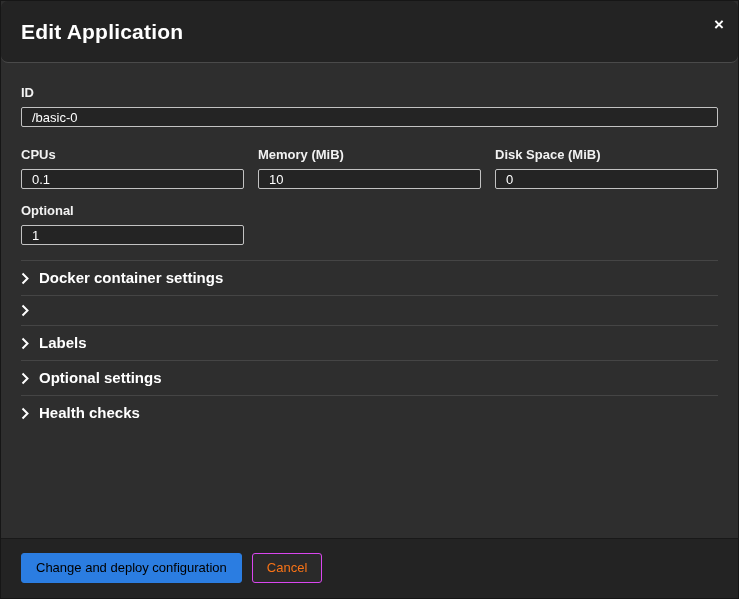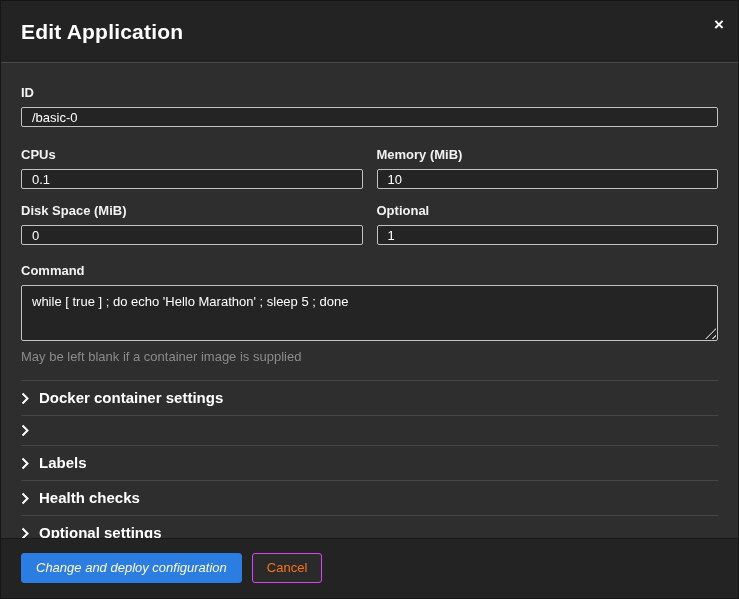--- a/index.html
+++ b/index.html
@@ -15,20 +15,21 @@
     display: flex; flex-direction: column;
     overflow: hidden;
   }
   .modal-header {
     position: relative;
     height: 62px; flex: 0 0 62px;
     background: #232323;
     border-bottom: 1px solid #4a4a4a;
     display: flex; align-items: center;
     padding: 0 20px;
+    border-radius: 7px;
   }
   .modal-title {
     color: #ffffff; font-size: 21px; font-weight: bold;
     letter-spacing: 0.2px;
   }
   .close-btn {
     position: absolute; top: 15px; right: 14px;
     background: none; border: none;
     color: #ffffff; font-size: 17px; font-weight: bold;
     cursor: pointer; line-height: 1;
@@ -53,21 +54,21 @@
     font-size: 13px;
     font-family: "Liberation Sans", sans-serif;
   }
   .text-input { height: 20px; padding: 0 10px; }
   .text-area {
     height: 56px; padding: 7px 10px;
     resize: none; display: block; line-height: 17px;
   }
   .row4 {
     display: grid;
-    grid-template-columns: 1fr 1fr;
+    grid-template-columns: 1fr 1fr 1fr;
     gap: 14px;
     margin-top: 20px;
   }
   .command-group { margin-top: 18px; }
   .textarea-wrap { position: relative; }
   .resize-handle {
     position: absolute; right: 2px; bottom: 2px;
     width: 11px; height: 11px;
     background: repeating-linear-gradient(
       -45deg,
@@ -110,22 +111,21 @@
     font-size: 13px;
     height: 30px;
     padding: 0 14px;
     border-radius: 3px;
     cursor: pointer;
     line-height: 28px;
   }
   .btn-primary {
     background: var(--primary-color, #2b7de1);
     border: 1px solid var(--primary-color, #2b7de1);
-    color: #fef9c3;
-    font-style: italic;
+    color: #000000;
   }
   .btn-cancel {
     background: #2a2a2a;
     border: 1px solid #d946ef;
     color: #f97316;
   }
 </style>
 </head>
 <body>
 
@@ -155,28 +155,20 @@
       <div class="form-group">
         <label class="form-label">Disk Space (MiB)</label>
         <input class="text-input" type="text" value="0" style="">
       </div>
       <div class="form-group">
         <label class="form-label">Optional</label>
         <input class="text-input" type="text" value="1" style="">
       </div>
     </div>
 
-    <div class="command-group">
-      <label class="form-label">Command</label>
-      <div class="textarea-wrap">
-        <textarea class="text-area" style="">while [ true ] ; do echo 'Hello Marathon' ; sleep 5 ; done</textarea>
-        <span class="resize-handle"></span>
-      </div>
-      <div class="help-text">May be left blank if a container image is supplied</div>
-    </div>
 
     <div class="sections">
 
       <div class="section-row">
         <span class="section-chevron">
           <svg width="8" height="13" viewBox="0 0 8 13">
               <path d="M1.5 1.5 L6.5 6.5 L1.5 11.5" stroke="#ffffff" stroke-width="2" fill="none"></path>
             </svg>
         </span>
         <span class="section-label">Docker container settings</span>
@@ -198,30 +190,30 @@
         </span>
         <span class="section-label">Labels</span>
       </div>
 
       <div class="section-row">
         <span class="section-chevron">
           <svg width="8" height="13" viewBox="0 0 8 13">
               <path d="M1.5 1.5 L6.5 6.5 L1.5 11.5" stroke="#ffffff" stroke-width="2" fill="none"></path>
             </svg>
         </span>
+        <span class="section-label">Optional settings</span>
+      </div>
+
+      <div class="section-row">
+        <span class="section-chevron">
+          <svg width="8" height="13" viewBox="0 0 8 13">
+              <path d="M1.5 1.5 L6.5 6.5 L1.5 11.5" stroke="#ffffff" stroke-width="2" fill="none"></path>
+            </svg>
+        </span>
         <span class="section-label">Health checks</span>
-      </div>
-
-      <div class="section-row">
-        <span class="section-chevron">
-          <svg width="8" height="13" viewBox="0 0 8 13">
-              <path d="M1.5 1.5 L6.5 6.5 L1.5 11.5" stroke="#ffffff" stroke-width="2" fill="none"></path>
-            </svg>
-        </span>
-        <span class="section-label">Optional settings</span>
       </div>
 
     </div>
   </div>
 
   <div class="modal-footer">
     <button class="btn btn-primary">Change and deploy configuration</button>
     <button class="btn btn-cancel">Cancel</button>
   </div>
 

